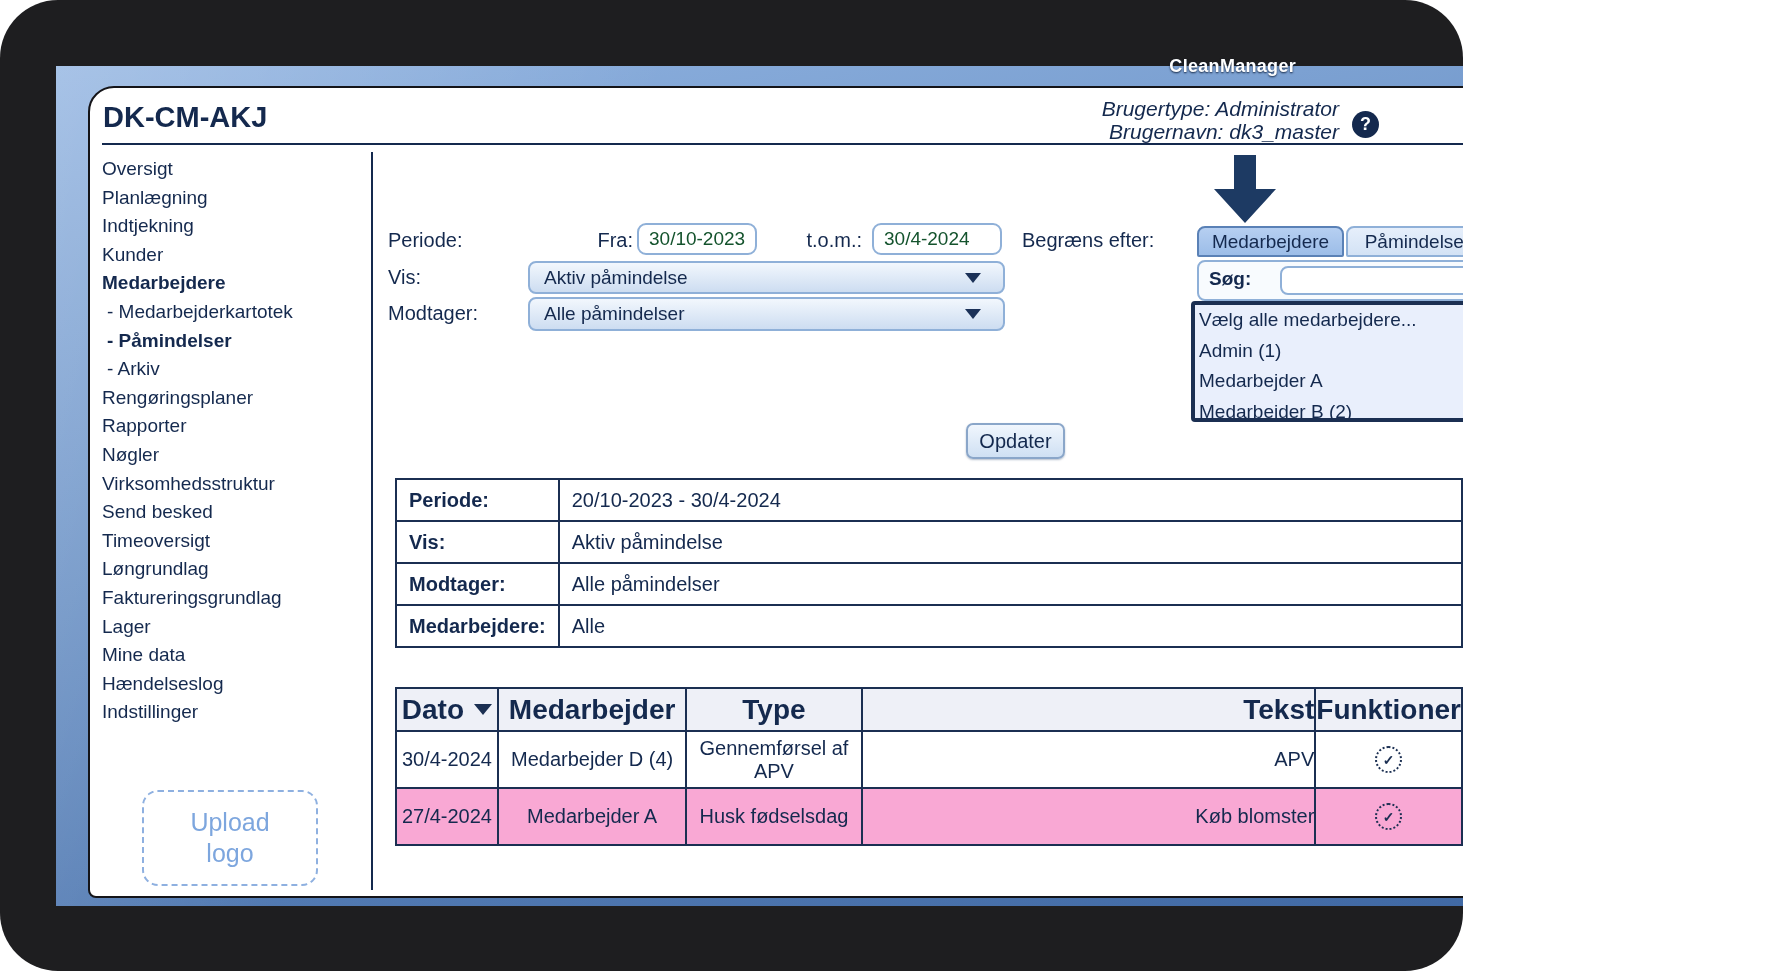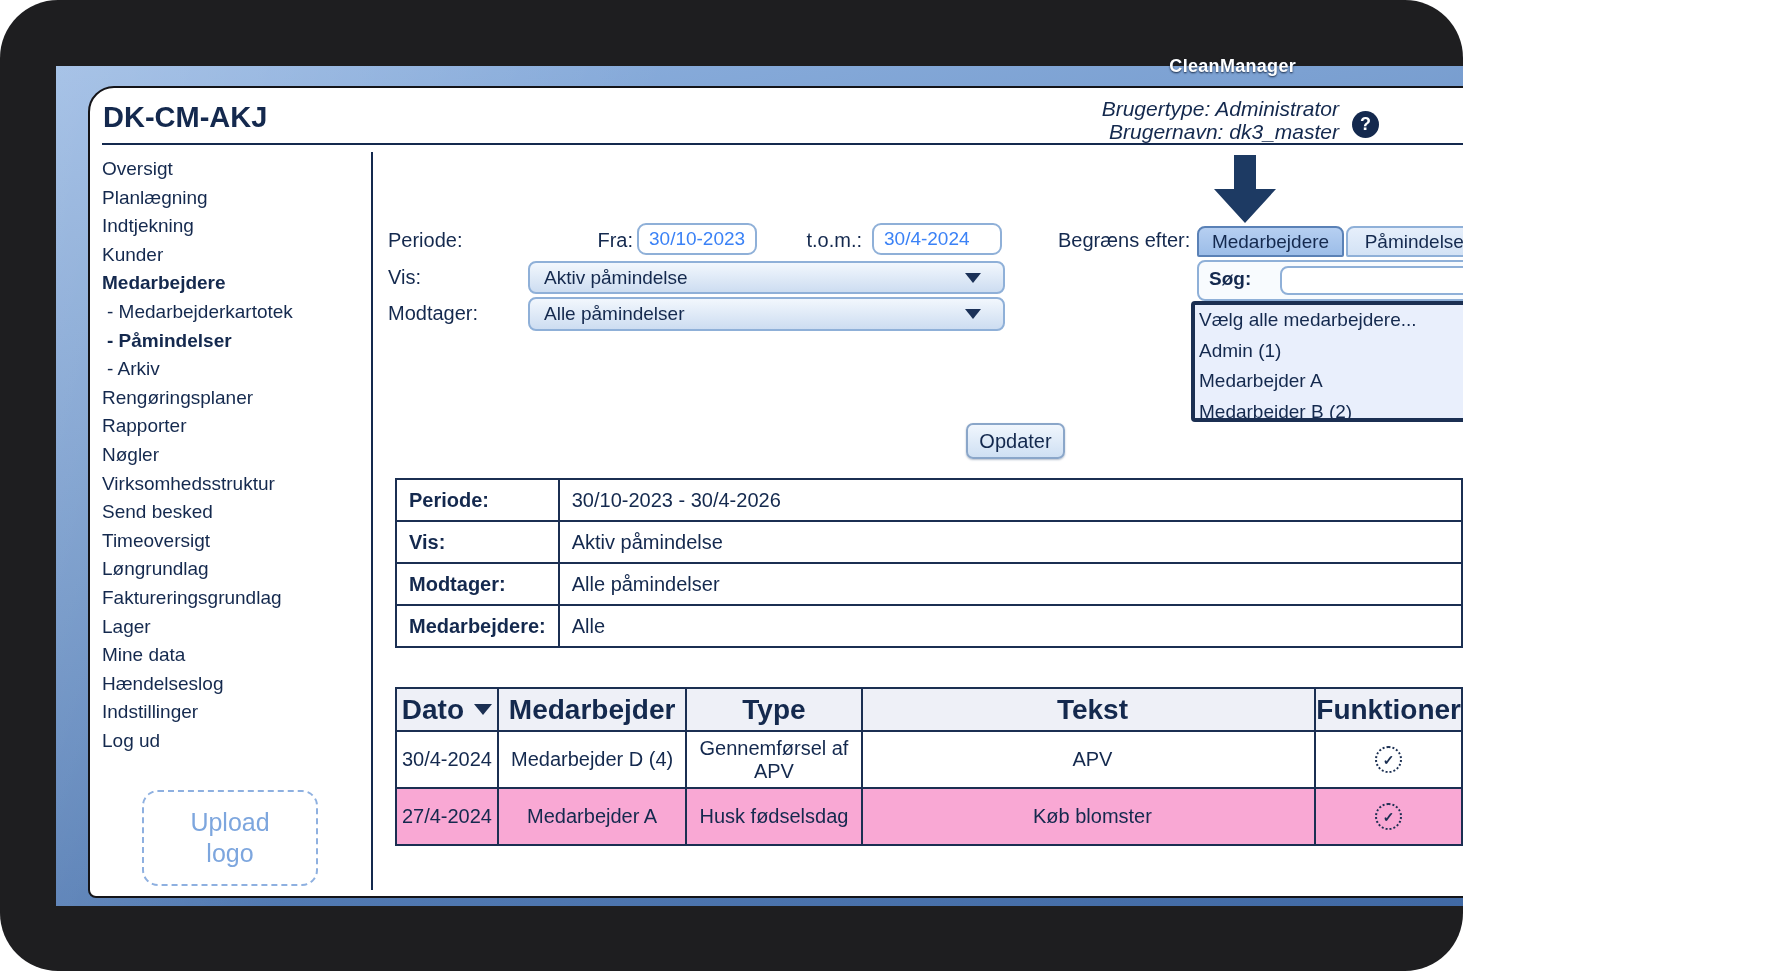--- a/index.html
+++ b/index.html
@@ -37,21 +37,21 @@
     line-height:31px; display:flex; align-items:center; justify-content:center;
     text-align:center; padding:0 30px; }
   .v-divider { position:absolute; left:371px; top:152px; width:2px; height:738px; background:#14294e; }
 
   
   .page-title { position:absolute; left:388px; top:152px; font-size:25px; font-weight:bold; }
   .flabel { position:absolute; font-size:20px; }
   .rlabel { text-align:right; }
 
   .text-input { position:absolute; border:2px solid #8fb0d8; border-radius:9px; background:#fff;
-    font-family:"Liberation Sans",sans-serif; font-size:19px; color:#3b82f6; padding:0 10px; outline:none; }
+    font-family:"Liberation Sans",sans-serif; font-size:19px; color:#14532d; padding:0 10px; outline:none; }
 
   .tab { position:absolute; height:31px; font-size:19px; display:flex; align-items:center;
     justify-content:center; border-radius:8px 8px 2px 2px; cursor:pointer; }
   .tab.selected { background:linear-gradient(#b6cff1, #9cbde8); border:2px solid #5a81b6; }
   .tab.unselected { background:linear-gradient(#e6efFB, #d3e2f5); border:2px solid #8fb0d8; }
 
   .big-arrow { position:absolute; left:1214px; top:155px; }
 
   .dropdown { position:absolute; left:528px; width:477px; border:2px solid #8fb0d8; border-radius:8px;
     background:linear-gradient(#f2f7fd, #cdddf1); display:flex; align-items:center;
@@ -86,21 +86,21 @@
   .summary-table td { border:2px solid #1b2f52; height:42px; font-size:20px;
     background:#fff; padding:0 12px; }
   .summary-table td.k { width:150px; font-weight:bold; }
   .summary-table td.v { width:1098px; }
 
   .data-table { position:absolute; left:395px; top:687px; }
   .data-table th { border:2px solid #1b2f52; height:43px; background:#eef0f7;
     font-size:28px; font-weight:bold; text-align:center; cursor:pointer; }
   .data-table td { border:2px solid #1b2f52; height:57px; font-size:20px; text-align:center; }
   .data-table tr.alt td { background:#f9a8d4; }
-  .data-table th.left, .data-table td.left { text-align:center; padding-left:8px; }
+  .data-table th.left, .data-table td.left { text-align:right; padding-left:8px; }
   .col-dato { width:106px; } .col-med { width:197px; } .col-type { width:195px; }
   .col-tekst { width:610px; } .col-funk { width:140px; }
   .dato-head { display:flex; align-items:center; justify-content:center; gap:10px; }
   .sort-caret { width:0; height:0; border-left:9px solid transparent;
     border-right:9px solid transparent; border-top:11px solid #1b2f52; }
   .func-icon { width:27px; height:27px; border:2px dotted #1b2f52; border-radius:50%;
     display:inline-flex; align-items:center; justify-content:center; font-size:14px;
     font-weight:bold; color:#1b2f52; cursor:pointer; }
 </style>
 </head>
@@ -137,32 +137,31 @@
     <div class="side-item">Nøgler</div>
     <div class="side-item">Virksomhedsstruktur</div>
     <div class="side-item">Send besked</div>
     <div class="side-item">Timeoversigt</div>
     <div class="side-item">Løngrundlag</div>
     <div class="side-item">Faktureringsgrundlag</div>
     <div class="side-item">Lager</div>
     <div class="side-item">Mine data</div>
     <div class="side-item">Hændelseslog</div>
     <div class="side-item">Indstillinger</div>
-    <div class="side-item">Log ud</div>
   </div>
   <div class="upload-logo">Upload logo</div>
   <div class="v-divider"></div>
 
 
   <div class="flabel" style="left:388px; top:229px;">Periode:</div>
   <div class="flabel rlabel" style="left:558px; top:229px; width:75px;">Fra:</div>
   <input class="text-input" style="left: 637px; top: 223px; width: 120px; height: 32px;" value="30/10-2023">
   <div class="flabel rlabel" style="left:762px; top:229px; width:100px;">t.o.m.:</div>
   <input class="text-input" style="left: 872px; top: 223px; width: 130px; height: 32px;" value="30/4-2024">
-  <div class="flabel" style="left:1058px; top:229px;">Begræns efter:</div>
+  <div class="flabel" style="left:1022px; top:229px;">Begræns efter:</div>
   <div class="tab selected" style="left:1197px; top:226px; width:147px;">Medarbejdere</div>
   <div class="tab unselected" style="left:1346px; top:226px; width:182px;">Påmindelsestype</div>
 
   <svg class="big-arrow" width="62" height="68" viewBox="0 0 62 68">
     <path d="M20 0 L42 0 L42 34 L62 34 L31 68 L0 34 L20 34 Z" fill="#1d3a63"></path>
   </svg>
 
   <div class="flabel" style="left:388px; top:266px;">Vis:</div>
   <div class="dropdown" style="top:261px; height:33px;">
     <span>Aktiv påmindelse</span>
@@ -209,21 +208,21 @@
     </div>
     <div class="emp-scrollbar"></div>
   </div>
 
   <div class="opdater">Opdater</div>
 
   <table class="summary-table">
     <tbody>
         <tr>
           <td class="k">Periode:</td>
-          <td class="v">30/10-2023 - 30/4-2026</td>
+          <td class="v">20/10-2023 - 30/4-2024</td>
         </tr>
     <tr>
           <td class="k">Vis:</td>
           <td class="v">Aktiv påmindelse</td>
         </tr>
     <tr>
           <td class="k">Modtager:</td>
           <td class="v">Alle påmindelser</td>
         </tr>
     <tr>

